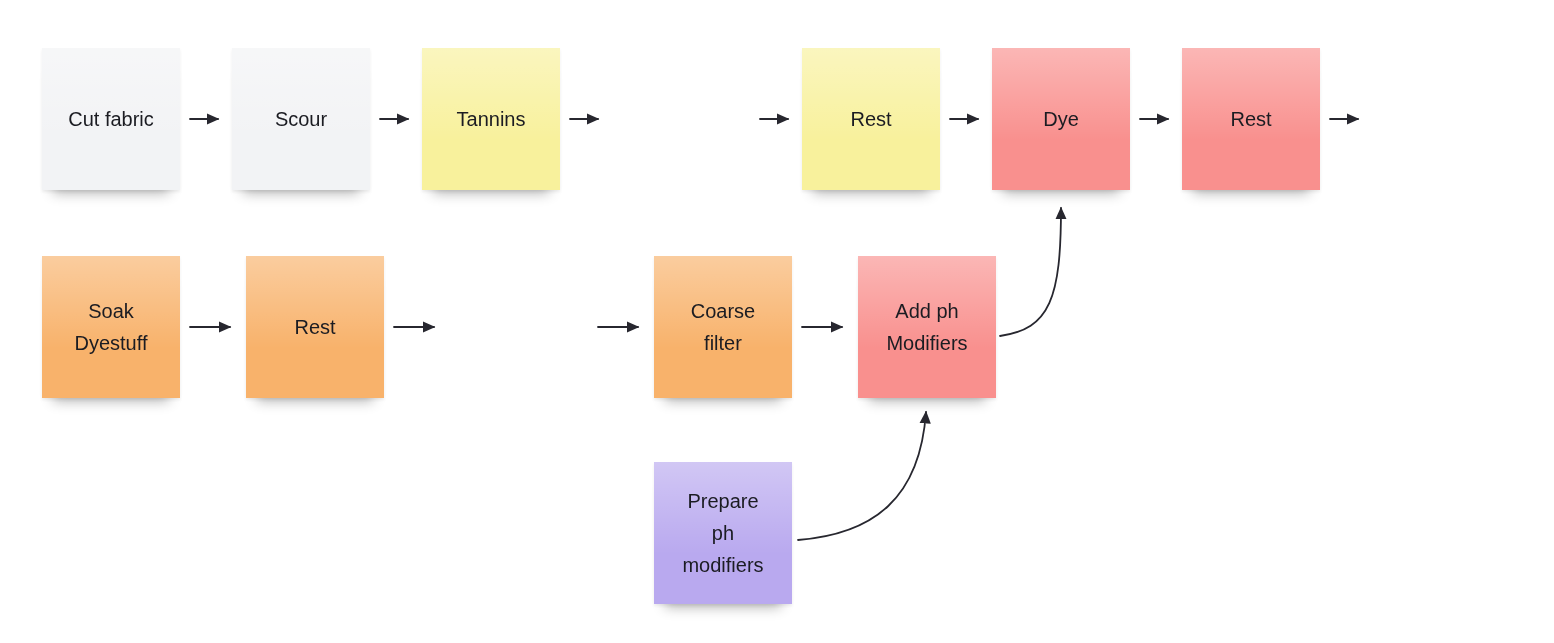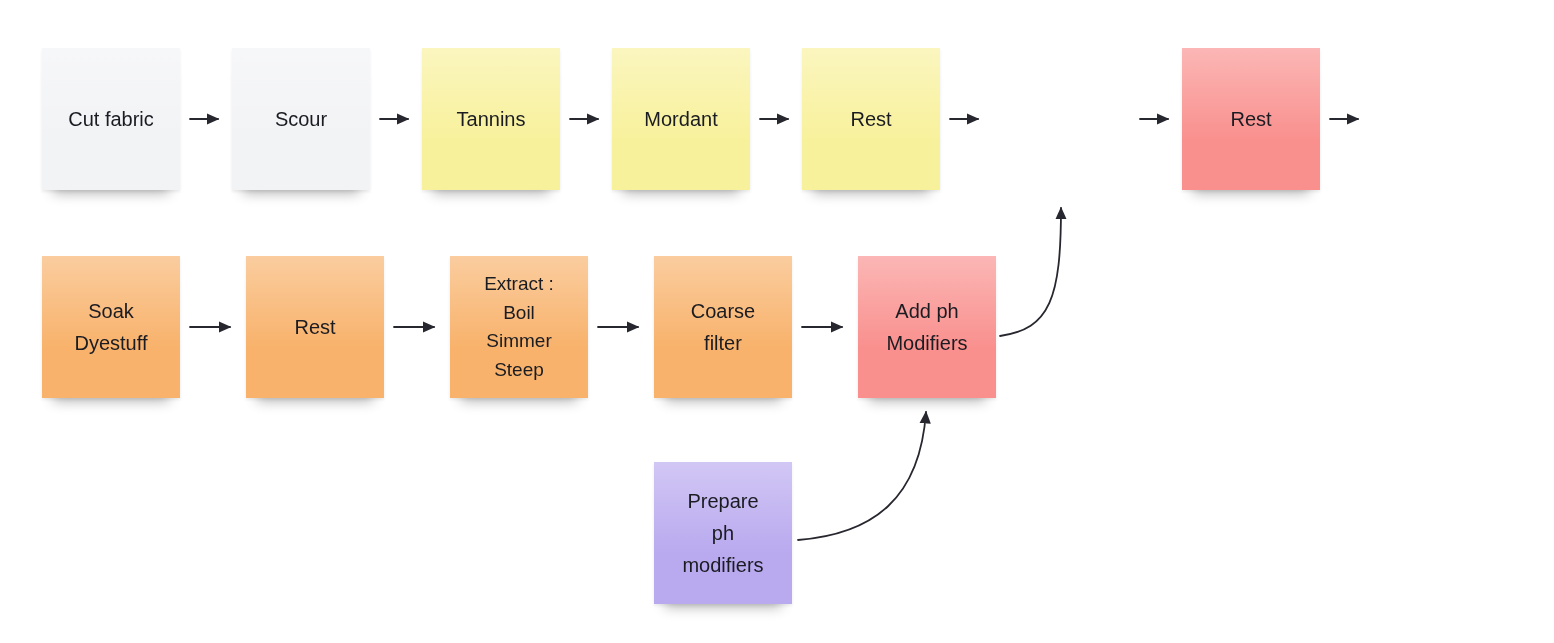--- a/index.html
+++ b/index.html
@@ -77,42 +77,36 @@
 
   <div class="note c-white" style="left:42px;top:48px">
     <span class="note-label">Cut fabric</span>
   </div>
   <div class="note c-yellow" style="left:422px;top:48px">
     <span class="note-label">Tannins</span>
   </div>
   <div class="note c-white" style="left:232px;top:48px">
     <span class="note-label">Scour</span>
   </div>
-  <div class="note c-yellow" style="left:612px;top:48px">
-    <span class="note-label">Mordant</span>
-  </div>
   <div class="note c-yellow" style="left:802px;top:48px">
     <span class="note-label">Rest</span>
+  </div>
+  <div class="note c-red" style="left:992px;top:48px">
+    <span class="note-label">Dye</span>
   </div>
   <div class="note c-red" style="left:1182px;top:48px">
     <span class="note-label">Rest</span>
   </div>
 
   <div class="note c-orange" style="left:42px;top:256px">
     <span class="note-label">Soak
 Dyestuff</span>
   </div>
   <div class="note c-orange" style="left:246px;top:256px">
     <span class="note-label">Rest</span>
-  </div>
-  <div class="note c-orange note-sm" style="left:450px;top:256px">
-    <span class="note-label">Extract :
-Boil
-Simmer
-Steep</span>
   </div>
   <div class="note c-orange" style="left:654px;top:256px">
     <span class="note-label">Coarse
 filter</span>
   </div>
   <div class="note c-red" style="left:858px;top:256px">
     <span class="note-label">Add ph
 Modifiers</span>
   </div>
 

